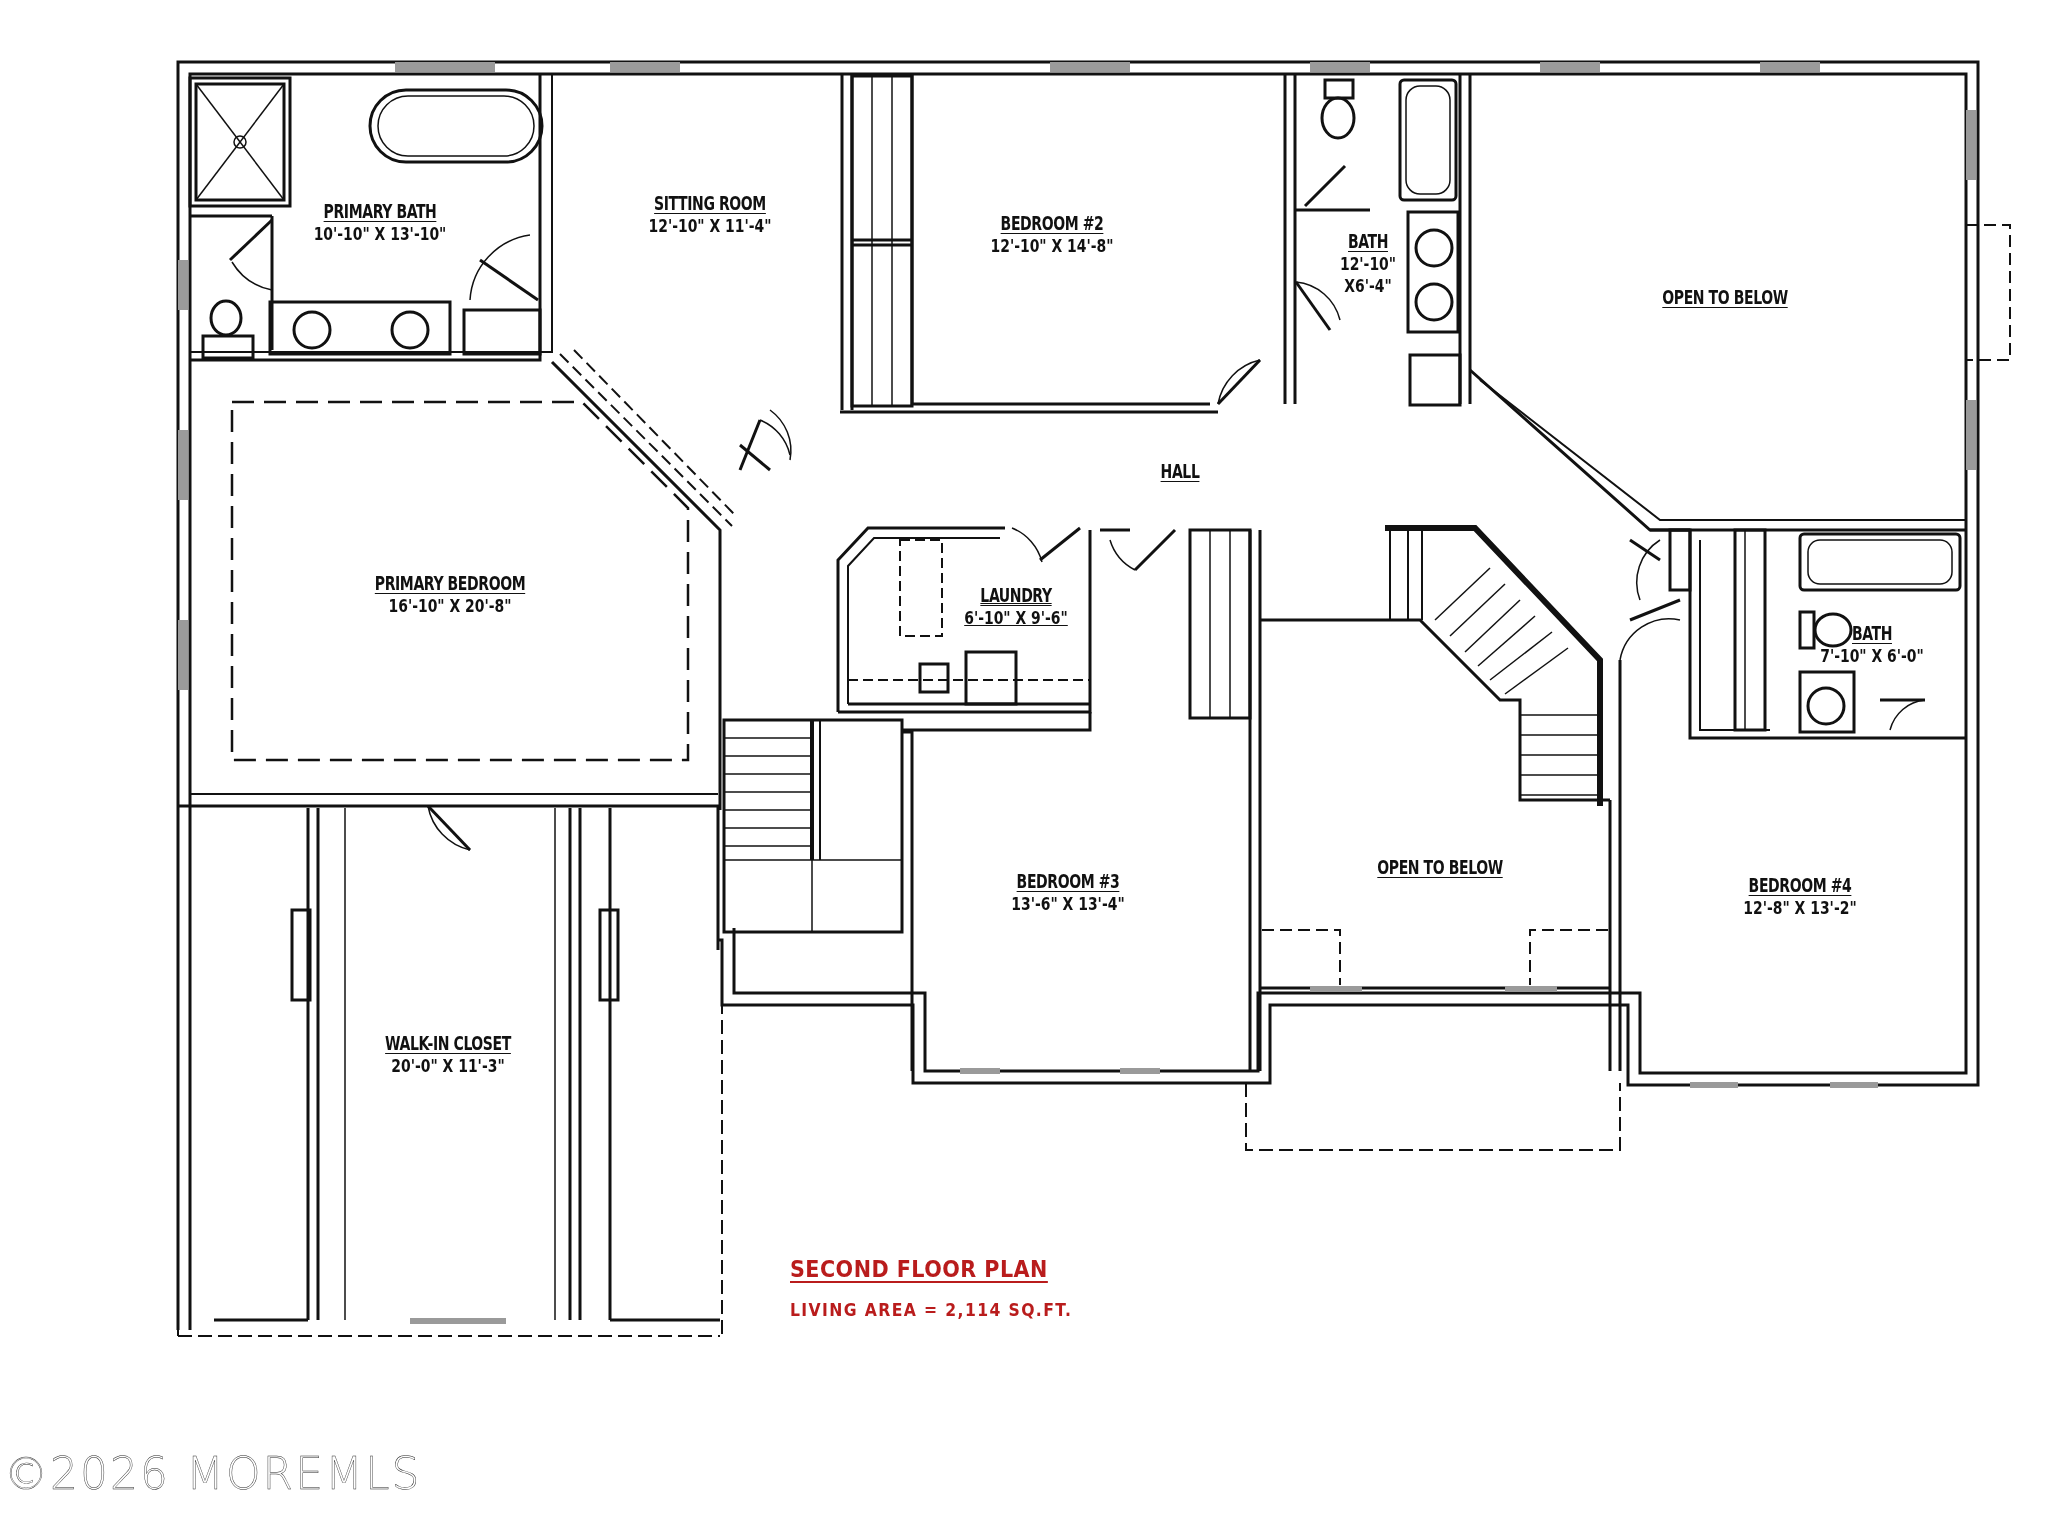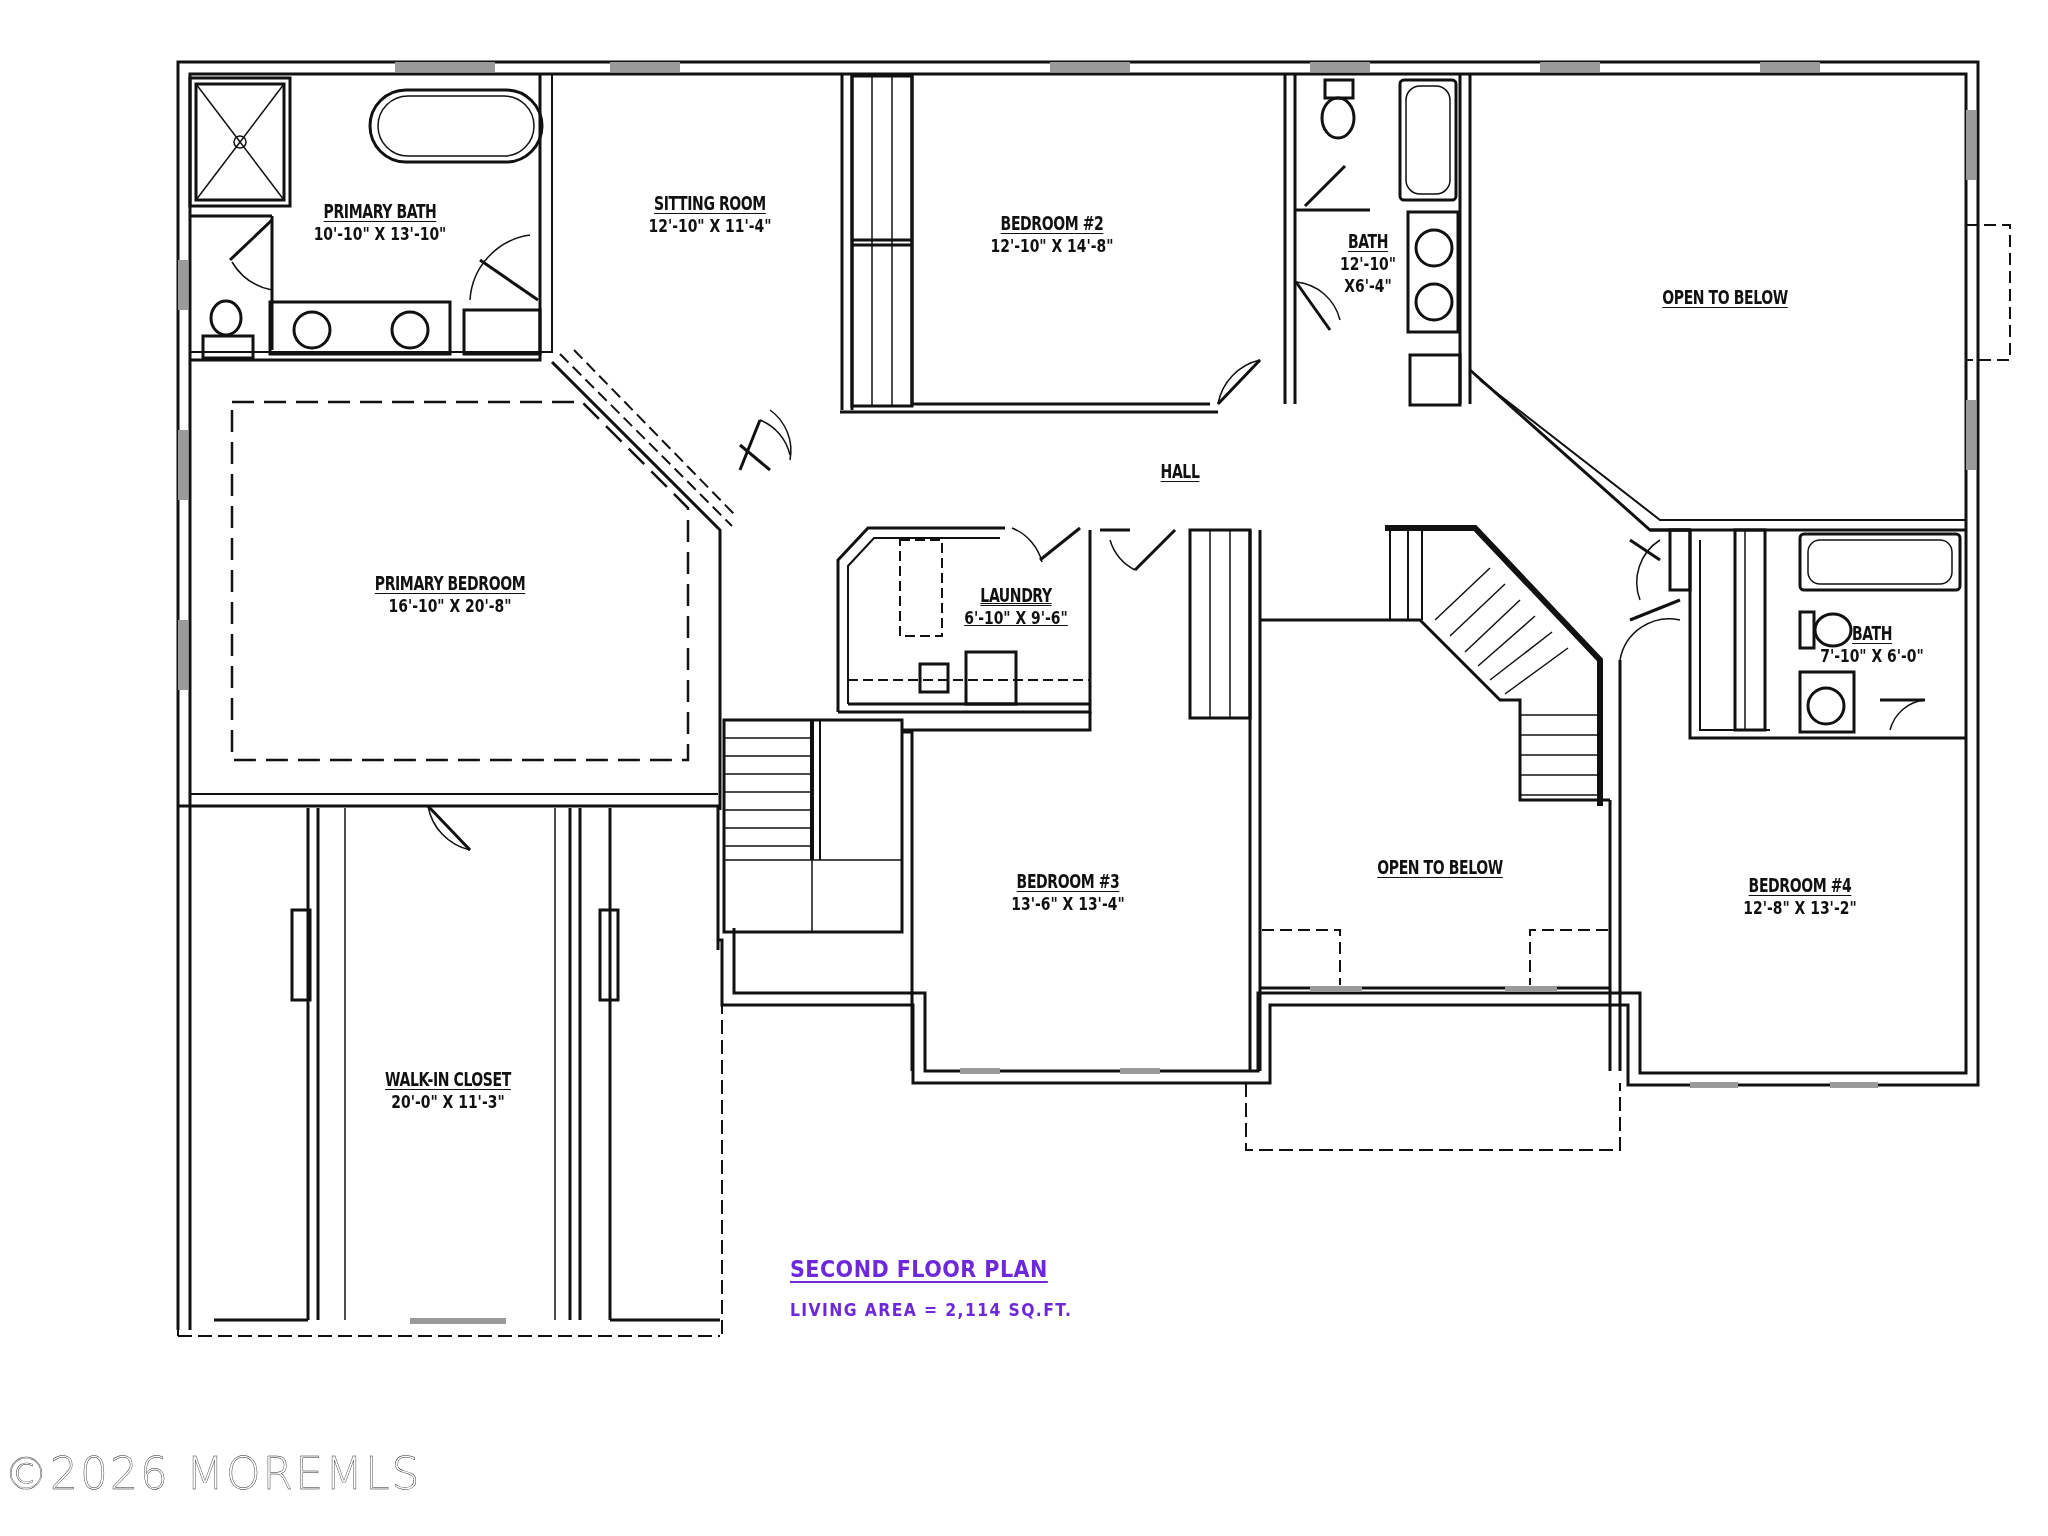--- a/index.html
+++ b/index.html
@@ -1,21 +1,21 @@
 <!DOCTYPE html>
 <html><head>
 <meta charset="utf-8">
 <style>
   html, body { margin: 0; padding: 0; background: #ffffff; }
   body { width: 2048px; height: 1536px; position: relative; overflow: hidden; font-family: "DejaVu Sans", sans-serif; }
   #plan { position: absolute; left: 0; top: 0; width: 2048px; height: 1536px; }
   .room-label { position: absolute; text-align: center; color: #111; transform: translateX(-50%); white-space: nowrap; }
   .room-name { display: block; font-family: "DejaVu Sans Condensed", "DejaVu Sans", sans-serif; font-weight: bold; font-size: 19px; letter-spacing: -0.5px; text-decoration: underline; text-underline-offset: 3px; transform: scaleX(0.82); }
   .room-dim { display: block; font-family: "DejaVu Sans", sans-serif; font-weight: bold; font-size: 17px; transform: scaleX(0.82); margin-top: 2px; }
-  .title-block { position: absolute; left: 790px; top: 1256px; color: #6d28d9; }
+  .title-block { position: absolute; left: 790px; top: 1256px; color: #b91c1c; }
   .plan-title { font-family: "DejaVu Sans", sans-serif; font-size: 23px; font-weight: bold; letter-spacing: 0.5px; text-decoration: underline; text-underline-offset: 4px; transform: scaleX(0.9); transform-origin: left; }
   .plan-area { font-family: "DejaVu Sans", sans-serif; font-size: 17px; font-weight: bold; letter-spacing: 1.5px; margin-top: 18px; transform: scaleX(0.92); transform-origin: left; }
   .watermark { position: absolute; left: 4px; top: 1448px; font-family: "DejaVu Sans", sans-serif; font-weight: 200; font-size: 44px; color: #222; letter-spacing: 2px; -webkit-text-stroke: 0.4px #222; color: transparent; text-align: center; }
 </style>
 </head>
 <body>
 
 <svg id="plan" viewBox="0 0 2048 1536" xmlns="http://www.w3.org/2000/svg">
   <g fill="none" stroke="#111" stroke-width="3">
 
@@ -280,21 +280,21 @@
   <span class="room-name">BEDROOM #3</span>
   <span class="room-dim">13'-6" X 13'-4"</span>
 </div>
 <div class="room-label" style="left:1440px; top:856px;">
   <span class="room-name">OPEN TO BELOW</span>
 </div>
 <div class="room-label" style="left:1800px; top:874px;">
   <span class="room-name">BEDROOM #4</span>
   <span class="room-dim">12'-8" X 13'-2"</span>
 </div>
-<div class="room-label" style="left:448px; top:1032px;margin-top:36px;">
+<div class="room-label" style="left:448px; top:1032px;">
   <span class="room-name">WALK-IN CLOSET</span>
   <span class="room-dim">20'-0" X 11'-3"</span>
 </div>
 
 <div class="title-block">
   <div class="plan-title">SECOND FLOOR PLAN</div>
   <div class="plan-area">LIVING AREA = 2,114 SQ.FT.</div>
 </div>
 
 <div class="watermark">©2026 MOREMLS</div>

